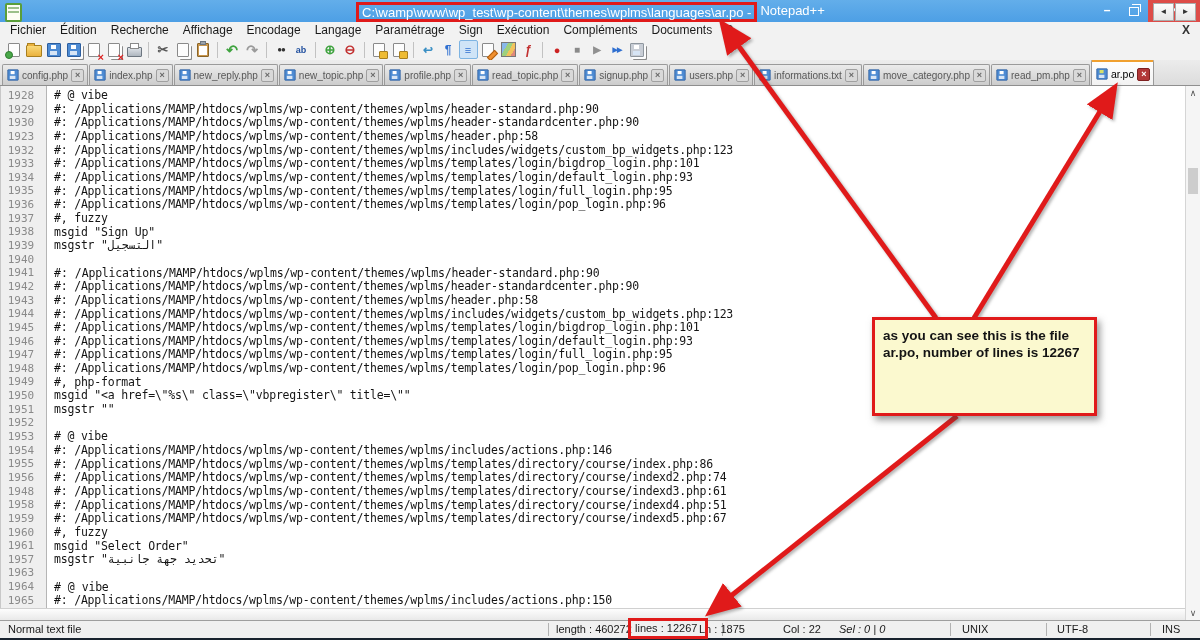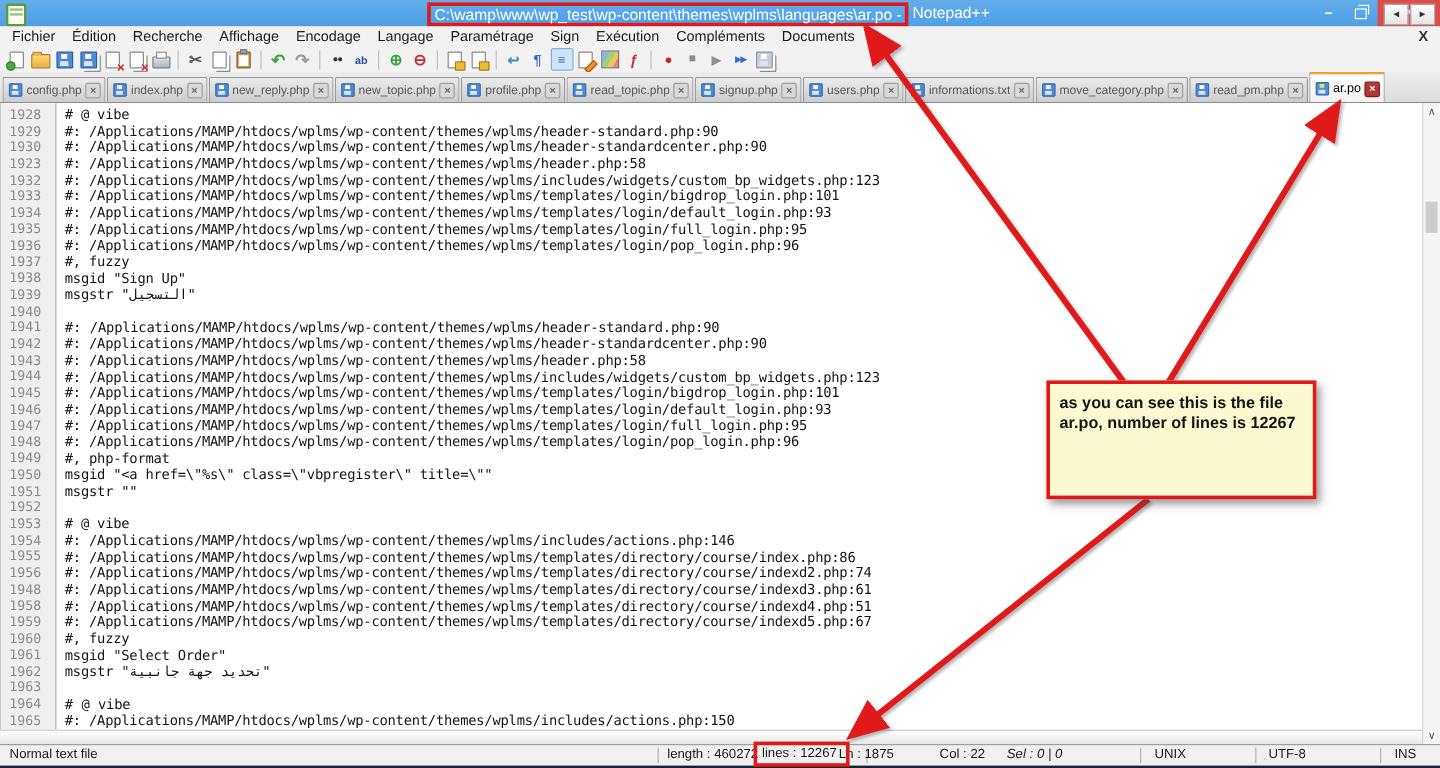--- a/index.html
+++ b/index.html
@@ -356,21 +356,21 @@
         <div>1952</div>
         <div>1953</div>
         <div>1954</div>
         <div>1955</div>
         <div>1956</div>
         <div>1948</div>
         <div>1958</div>
         <div>1959</div>
         <div>1960</div>
         <div>1961</div>
-        <div>1962</div>
+        <div>1957</div>
         <div>1963</div>
         <div>1964</div>
         <div>1965</div>
       </div>
     <pre class="code" id="code"># @ vibe
 #: /Applications/MAMP/htdocs/wplms/wp-content/themes/wplms/header-standard.php:90
 #: /Applications/MAMP/htdocs/wplms/wp-content/themes/wplms/header-standardcenter.php:90
 #: /Applications/MAMP/htdocs/wplms/wp-content/themes/wplms/header.php:58
 #: /Applications/MAMP/htdocs/wplms/wp-content/themes/wplms/includes/widgets/custom_bp_widgets.php:123
 #: /Applications/MAMP/htdocs/wplms/wp-content/themes/wplms/templates/login/bigdrop_login.php:101

